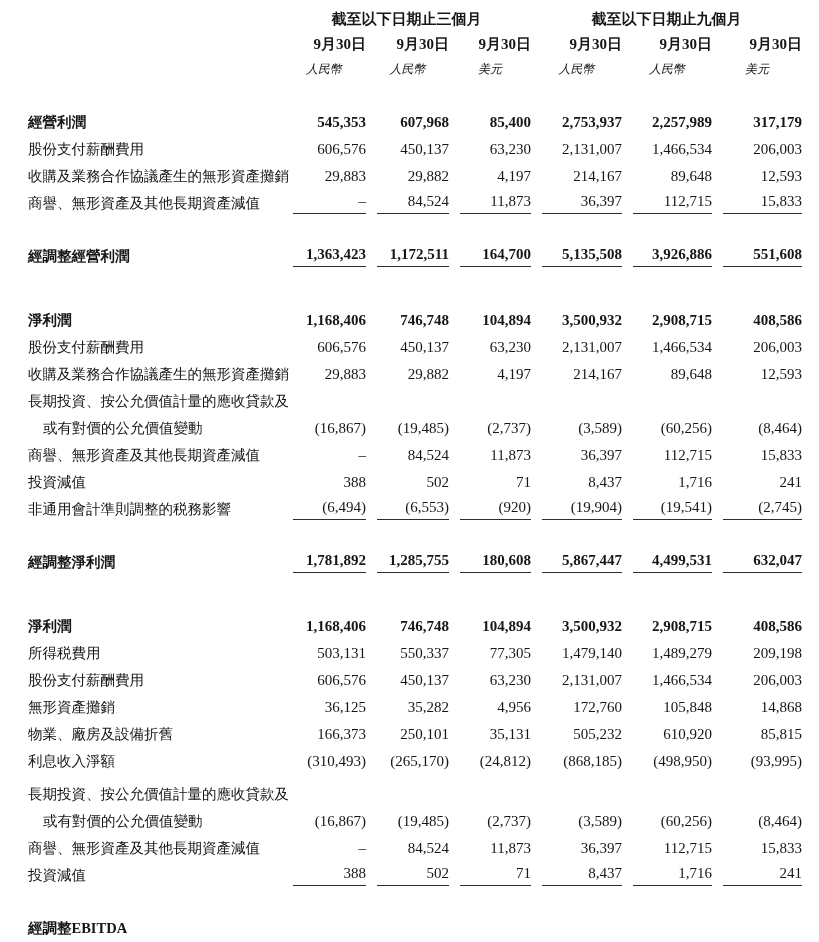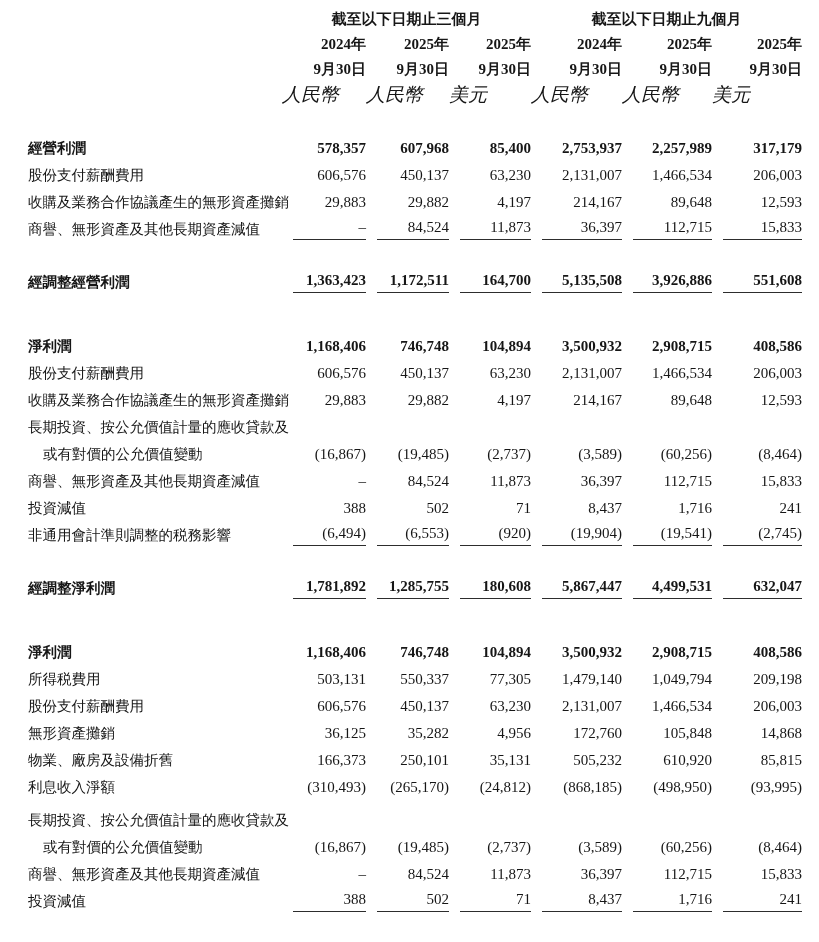--- a/index.html
+++ b/index.html
@@ -34,22 +34,22 @@
     font-weight:bold;
     font-size:15px;
     text-align:right;
     height:25px;
     vertical-align:middle;
     white-space:nowrap;
   }
   th.currency-cell {
     font-weight:normal;
     font-style:italic;
-    font-size:19px;
-    text-align:left;
+    font-size:12px;
+    text-align:center;
     height:25px;
     vertical-align:middle;
     padding-bottom:27px;
     white-space:nowrap;
     font-family:Liberation Serif, serif;
   }
 
   
   tr.data { height:27px; }
   td.lbl {
@@ -86,29 +86,20 @@
       <col style="width:91px">
       <col style="width:90px">
       <col style="width:90px">
     </colgroup>
     <thead>
       <tr>
         <th class="lbl"></th>
         <th class="group-title" colspan="3">截至以下日期止三個月</th>
         <th class="group-title" colspan="3">截至以下日期止九個月</th>
       </tr>
-      <tr id="year-row">
-        <th class="lbl"></th>
-      <th class="year-cell">2024年</th>
-          <th class="year-cell">2025年</th>
-          <th class="year-cell">2025年</th>
-          <th class="year-cell">2024年</th>
-          <th class="year-cell">2025年</th>
-          <th class="year-cell">2025年</th>
-        </tr>
       <tr id="date-row">
         <th class="lbl"></th>
       <th class="date-cell">9月30日</th>
           <th class="date-cell">9月30日</th>
           <th class="date-cell">9月30日</th>
           <th class="date-cell">9月30日</th>
           <th class="date-cell">9月30日</th>
           <th class="date-cell">9月30日</th>
         </tr>
       <tr id="currency-row">
@@ -118,21 +109,21 @@
           <th class="currency-cell">美元</th>
           <th class="currency-cell">人民幣</th>
           <th class="currency-cell">人民幣</th>
           <th class="currency-cell">美元</th>
         </tr>
     </thead>
     <tbody id="table-body">
         <tr class="data bold">
           <td class="lbl">經營利潤</td>
           <td class="num">
-            <span class="num-inner">578,357</span>
+            <span class="num-inner">545,353</span>
           </td>
           <td class="num">
             <span class="num-inner">607,968</span>
           </td>
           <td class="num">
             <span class="num-inner">85,400</span>
           </td>
           <td class="num">
             <span class="num-inner">2,753,937</span>
           </td>
@@ -457,21 +448,21 @@
           <td class="num">
             <span class="num-inner">550,337</span>
           </td>
           <td class="num">
             <span class="num-inner">77,305</span>
           </td>
           <td class="num">
             <span class="num-inner">1,479,140</span>
           </td>
           <td class="num">
-            <span class="num-inner">1,049,794</span>
+            <span class="num-inner">1,489,279</span>
           </td>
           <td class="num">
             <span class="num-inner">209,198</span>
           </td>
         </tr>
         <tr class="data">
           <td class="lbl">股份支付薪酬費用</td>
           <td class="num">
             <span class="num-inner">606,576</span>
           </td>

